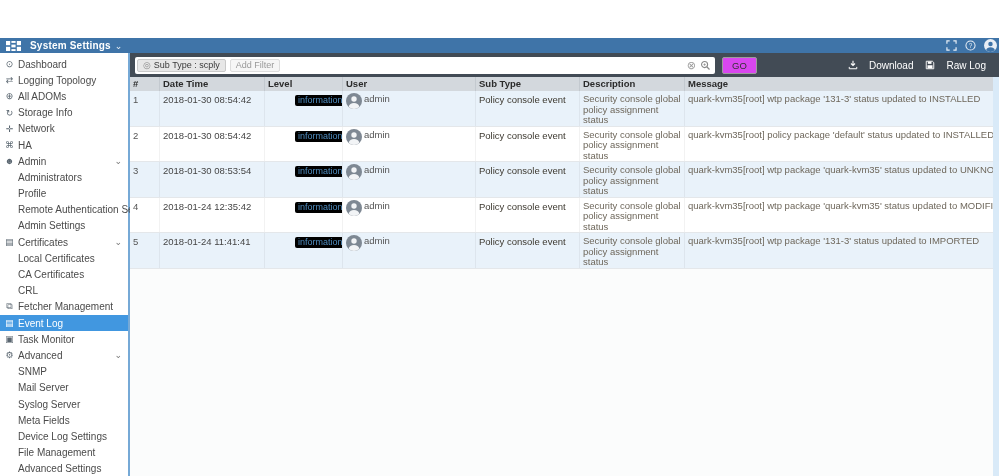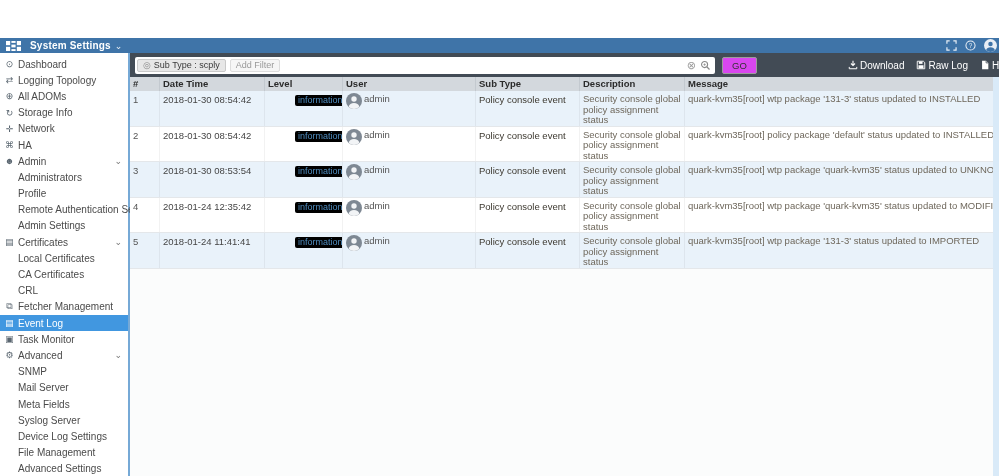--- a/index.html
+++ b/index.html
@@ -34,21 +34,21 @@
   .chip-ic { color:#8b8b8b; font-size:9px; }
   .addfilter { height:13px; padding:0 5px; border:1px solid #ddd; background:#f6f6f6; color:#999;
     font-size:9px; display:flex; align-items:center; border-radius:2px; cursor:pointer; }
   .fb-spacer { flex:1; }
   .clear-x { color:#9a9a9a; font-size:11px; line-height:1; cursor:pointer; }
   .zoom-ic svg { width:11px; height:11px; display:block; cursor:pointer; }
   .go-btn { margin-left:7px; height:17px; padding:0 9px; background:#d946ef; border:1px solid #9c9c9c;
     border-radius:2px; font-size:9.5px; color:#333; display:flex; align-items:center; cursor:pointer; }
   .tb-actions { position:absolute; left:718px; top:0; height:24px; display:flex; align-items:center;
     gap:12px; white-space:nowrap; }
-  .tb-act { display:flex; align-items:center; gap:2px; color:#fff; font-size:10px; cursor:pointer; }
+  .tb-act { display:flex; align-items:center; gap:11px; color:#fff; font-size:10px; cursor:pointer; }
   .tb-act svg { width:10px; height:10px; display:block; }
   
   .tablewrap { position:absolute; top:24px; left:0; right:6px; }
   .thead, .trow { display:grid; grid-template-columns:30px 105px 78px 133px 104px 105px 1fr; }
   .thead { background:#d3d8dd; height:14px; }
   .th { font-size:9.5px; font-weight:700; color:#2b2b2b; line-height:14px; padding-left:3px;
     border-right:1px solid #c3c9cf; white-space:nowrap; overflow:hidden; }
   .th:last-child { border-right:none; }
   .trow { min-height:24px; border-bottom:1px solid #e4e7ea; background:#fff; cursor:pointer; }
   .trow.odd { background:#e9f2fa; }
@@ -192,24 +192,24 @@
         <span class="sb-lb">Advanced</span>
         <span class="sb-ch">⌄</span>
       </div>
       <div class="sb-item sub">
         <span class="sb-lb">SNMP</span>
       </div>
       <div class="sb-item sub">
         <span class="sb-lb">Mail Server</span>
       </div>
       <div class="sb-item sub">
+        <span class="sb-lb">Syslog Server</span>
+      </div>
+      <div class="sb-item sub">
         <span class="sb-lb">Meta Fields</span>
-      </div>
-      <div class="sb-item sub">
-        <span class="sb-lb">Syslog Server</span>
       </div>
       <div class="sb-item sub">
         <span class="sb-lb">Device Log Settings</span>
       </div>
       <div class="sb-item sub">
         <span class="sb-lb">File Management</span>
       </div>
       <div class="sb-item sub">
         <span class="sb-lb">Advanced Settings</span>
       </div>

